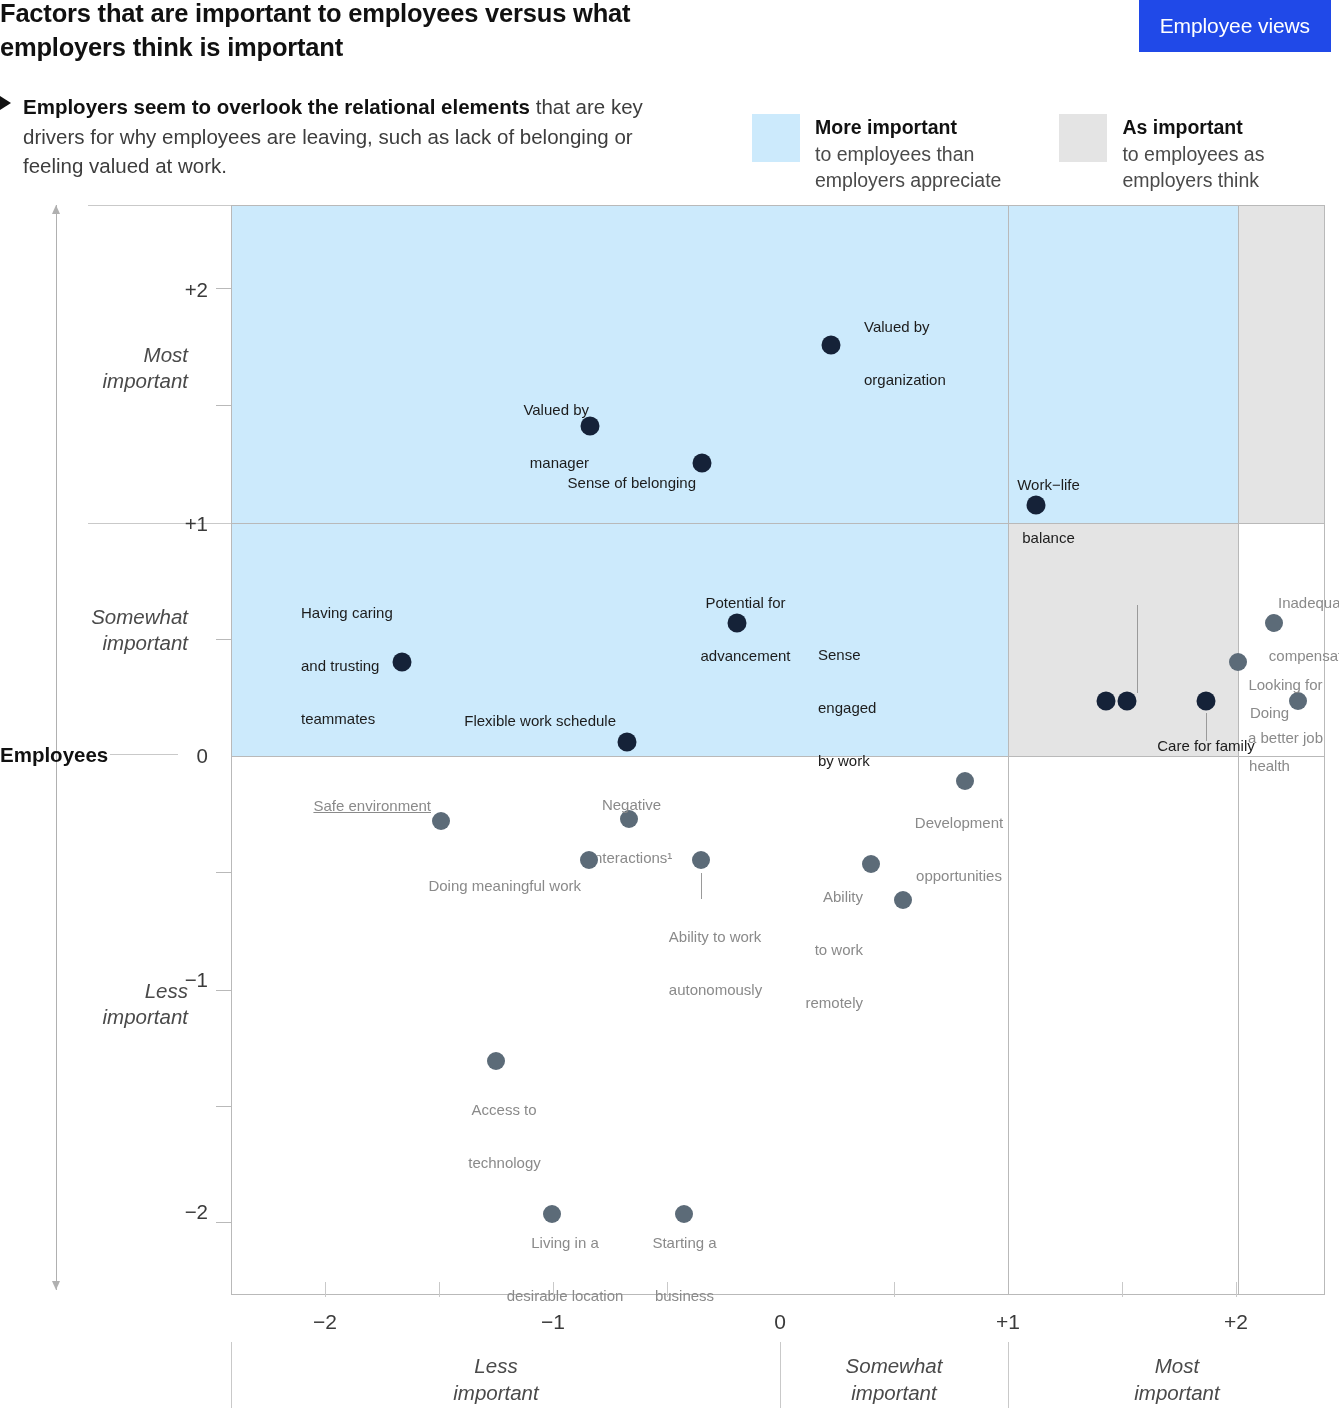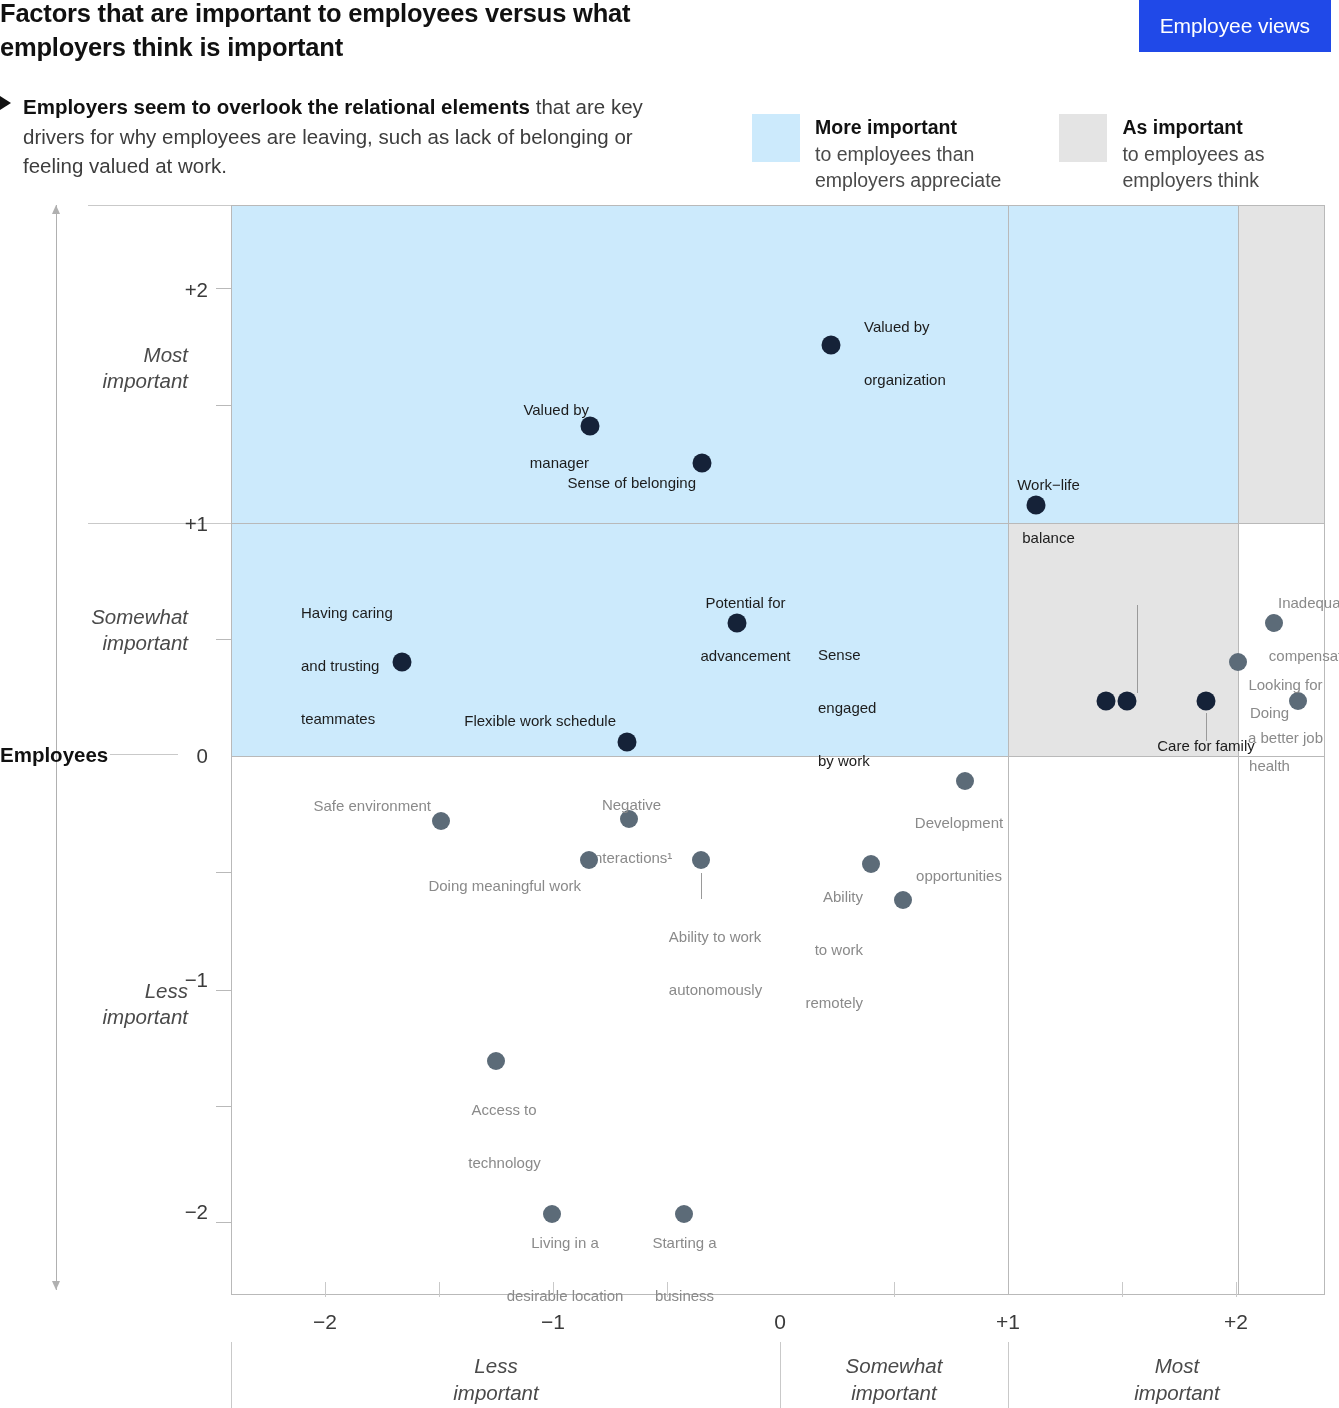--- a/index.html
+++ b/index.html
@@ -249,21 +249,21 @@
       <span>health</span>
     </div>
 
     <div class="dot mid" style="left:1067px; top:496px;"></div>
     <div class="plabel mid c" style="left:908px; top:440px; width:268px;">
       <span>Looking for</span><br>
       <span>a better job</span>
     </div>
 
     <div class="dot mid" style="left:210px; top:616px;"></div>
-    <div class="plabel mid r" style="left:0px; top:588px; width:200px;">Safe environment</div>
+    <div class="plabel mid r" style="left:0px; top:588px; width:200px;text-decoration:underline;">Safe environment</div>
 
     <div class="dot mid" style="left:398px; top:614px;"></div>
     <div class="plabel mid c" style="left:268px; top:560px; width:240px;">
       <span>Negative</span><br>
       <span>interactions¹</span>
     </div>
 
     <div class="dot mid" style="left:734px; top:576px;"></div>
     <div class="plabel mid c" style="left:588px; top:578px; width:255px;">
       <span>Development</span><br>

